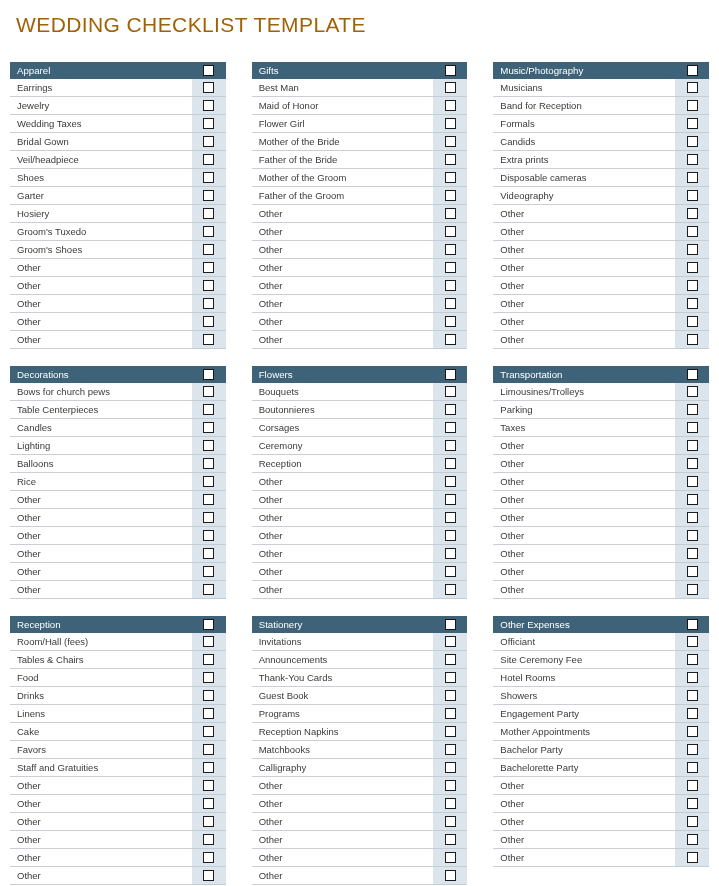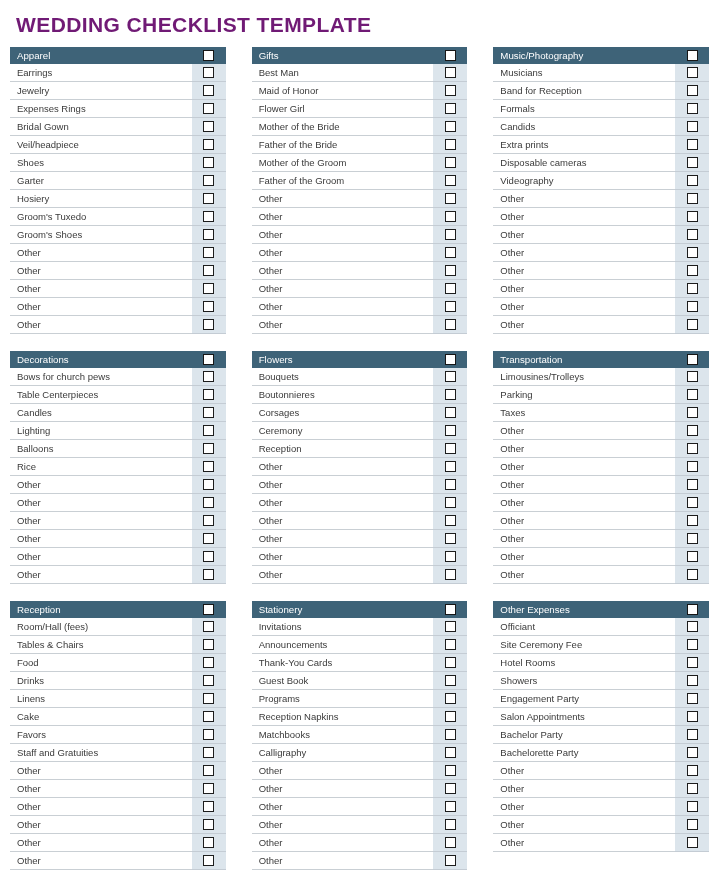--- a/index.html
+++ b/index.html
@@ -16,24 +16,24 @@
   }
   .page {
     width: 719px;
     height: 886px;
     position: relative;
     box-sizing: border-box;
     padding: 0 10px;
   }
   .page-title {
     font-size: 21px;
-    font-weight: bold;
+    font-weight: normal;
     letter-spacing: 0.4px;
-    color: #701a75;
-    padding: 10px 0 3px 6px;
+    color: #a16207;
+    padding: 10px 0 18px 6px;
     margin: 0;
     height: 34px;
     line-height: 30px;
     white-space: nowrap;
   }
   .grid-row {
     display: flex;
     gap: 26px;
     align-items: flex-start;
   }
@@ -120,21 +120,21 @@
             <tbody>
               <tr>
                 <td>Earrings</td>
                 <td class="cb-col"><span class="cbox"></span></td>
               </tr>
               <tr>
                 <td>Jewelry</td>
                 <td class="cb-col"><span class="cbox"></span></td>
               </tr>
               <tr>
-                <td>Expenses Rings</td>
+                <td>Wedding Taxes</td>
                 <td class="cb-col"><span class="cbox"></span></td>
               </tr>
               <tr>
                 <td>Bridal Gown</td>
                 <td class="cb-col"><span class="cbox"></span></td>
               </tr>
               <tr>
                 <td>Veil/headpiece</td>
                 <td class="cb-col"><span class="cbox"></span></td>
               </tr>
@@ -668,21 +668,21 @@
               </tr>
               <tr>
                 <td>Showers</td>
                 <td class="cb-col"><span class="cbox"></span></td>
               </tr>
               <tr>
                 <td>Engagement Party</td>
                 <td class="cb-col"><span class="cbox"></span></td>
               </tr>
               <tr>
-                <td>Salon Appointments</td>
+                <td>Mother Appointments</td>
                 <td class="cb-col"><span class="cbox"></span></td>
               </tr>
               <tr>
                 <td>Bachelor Party</td>
                 <td class="cb-col"><span class="cbox"></span></td>
               </tr>
               <tr>
                 <td>Bachelorette Party</td>
                 <td class="cb-col"><span class="cbox"></span></td>
               </tr>

